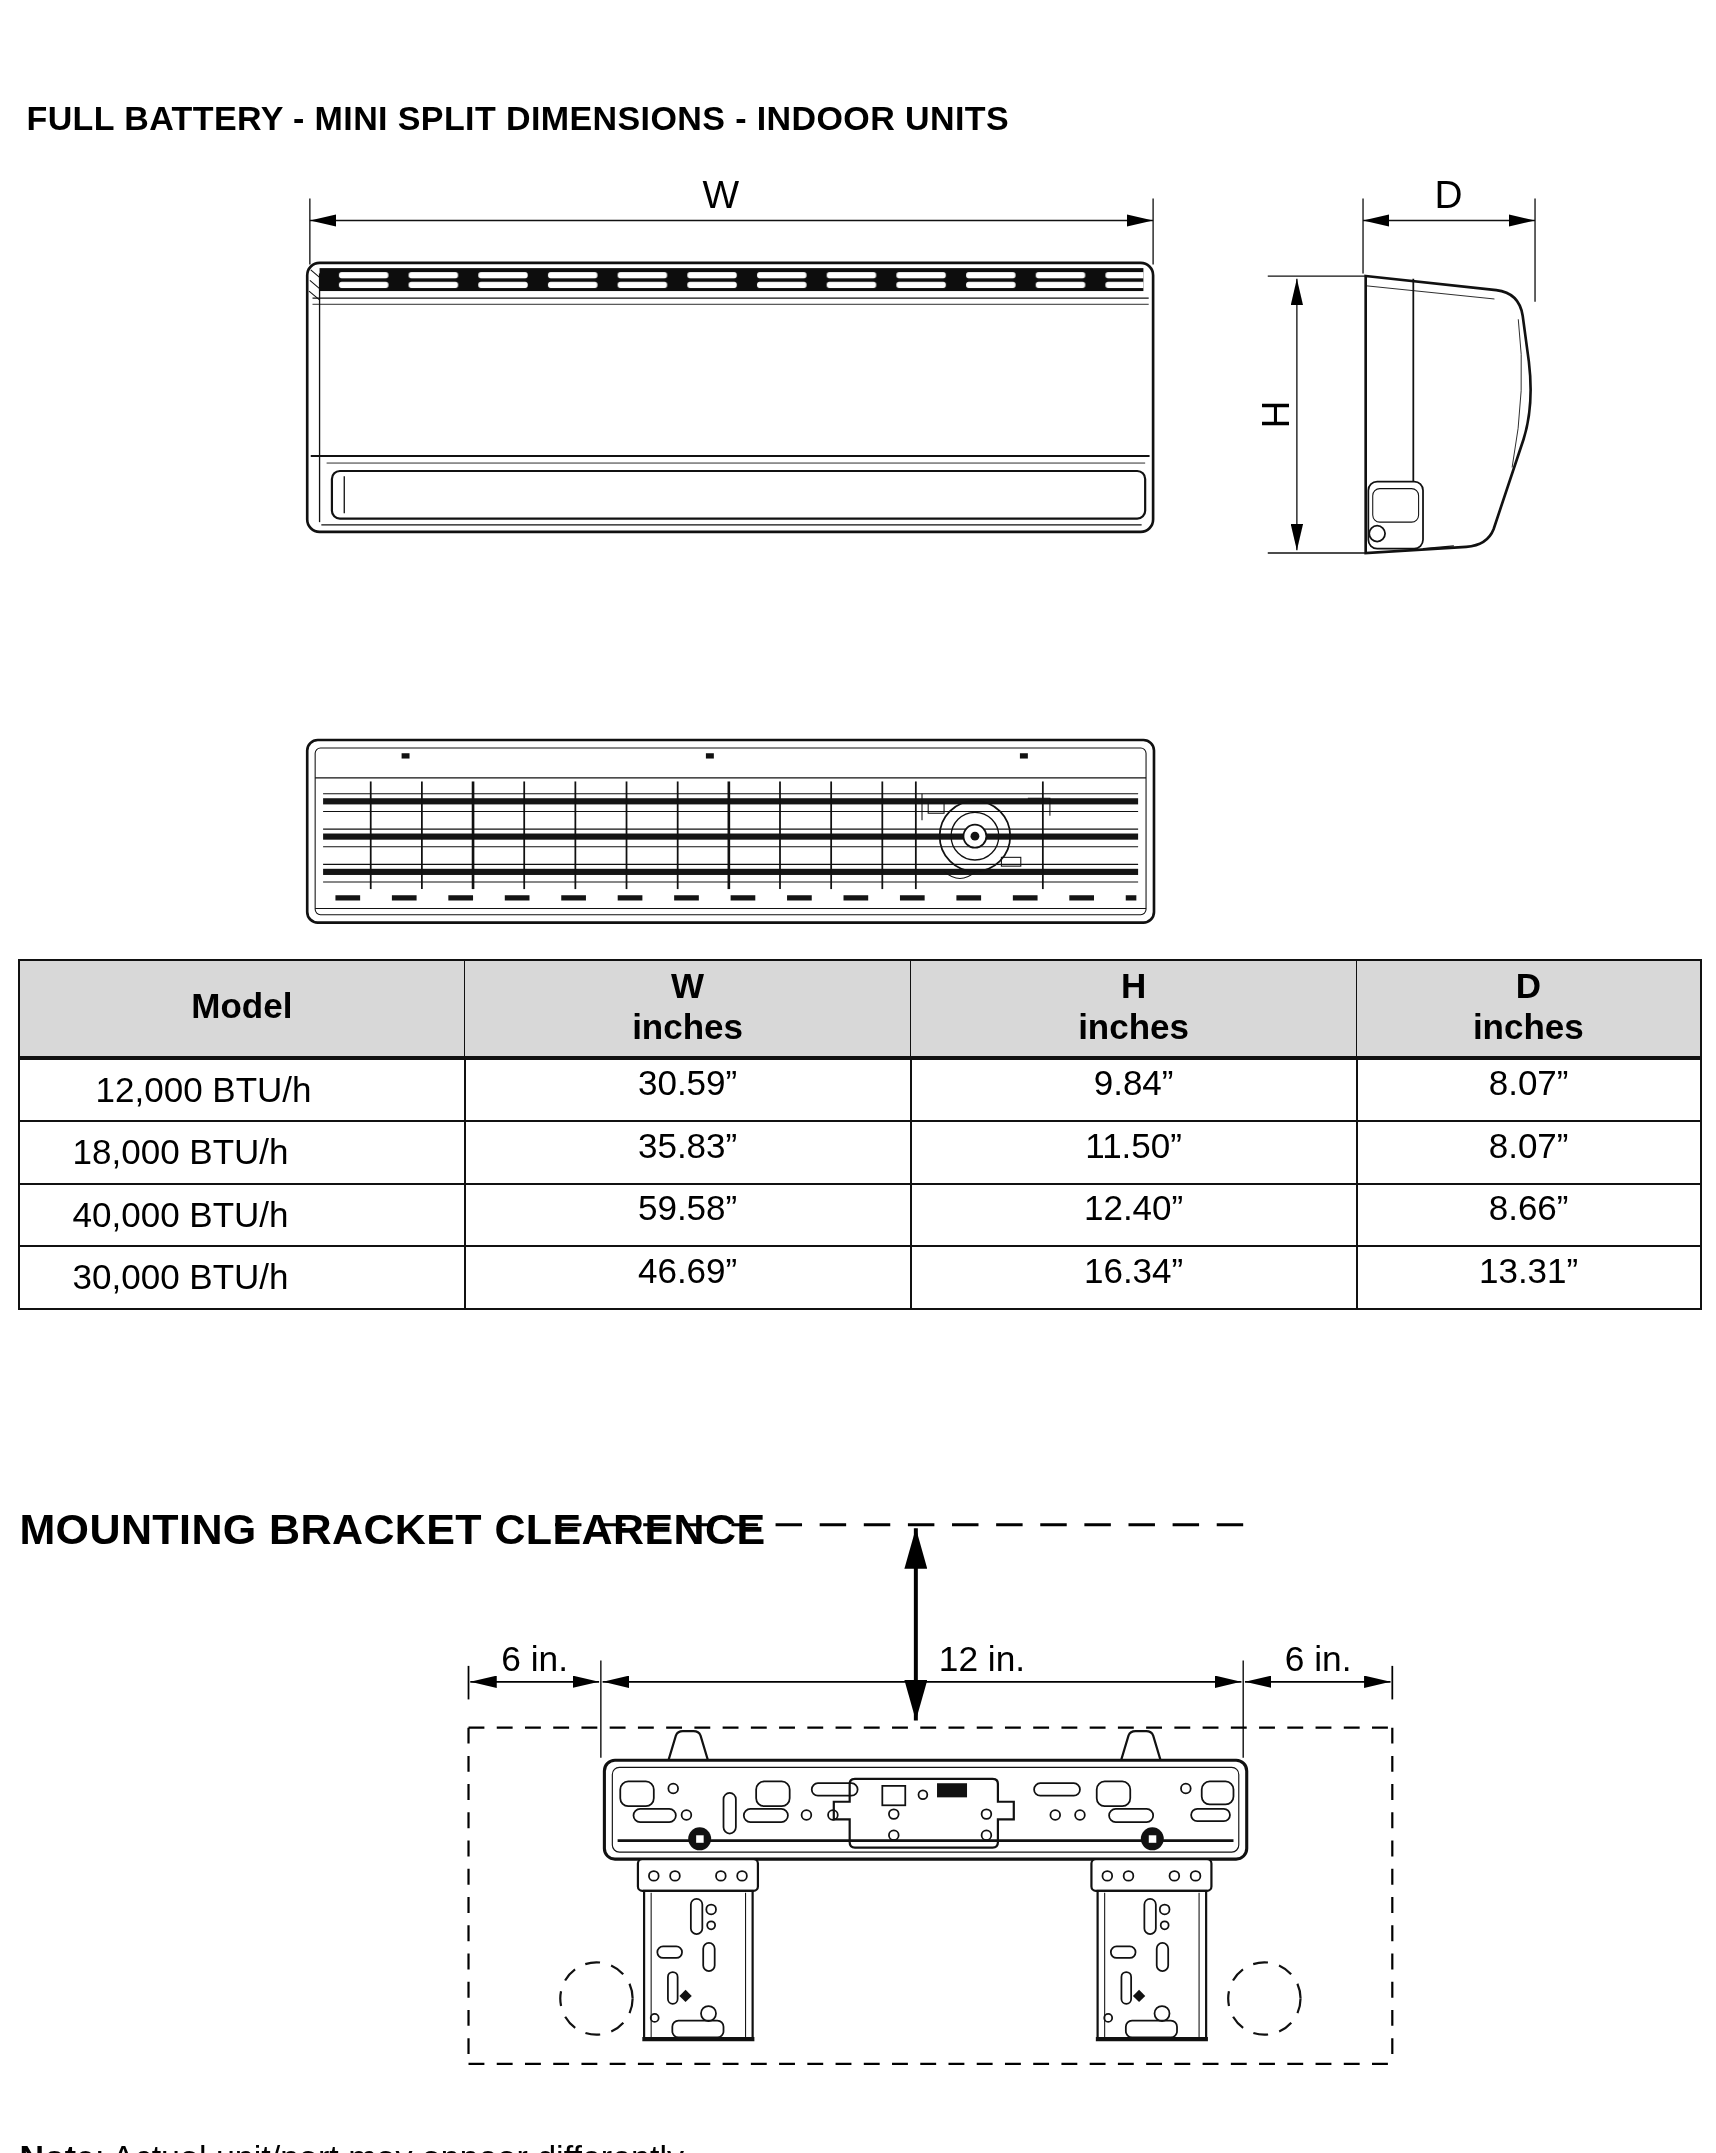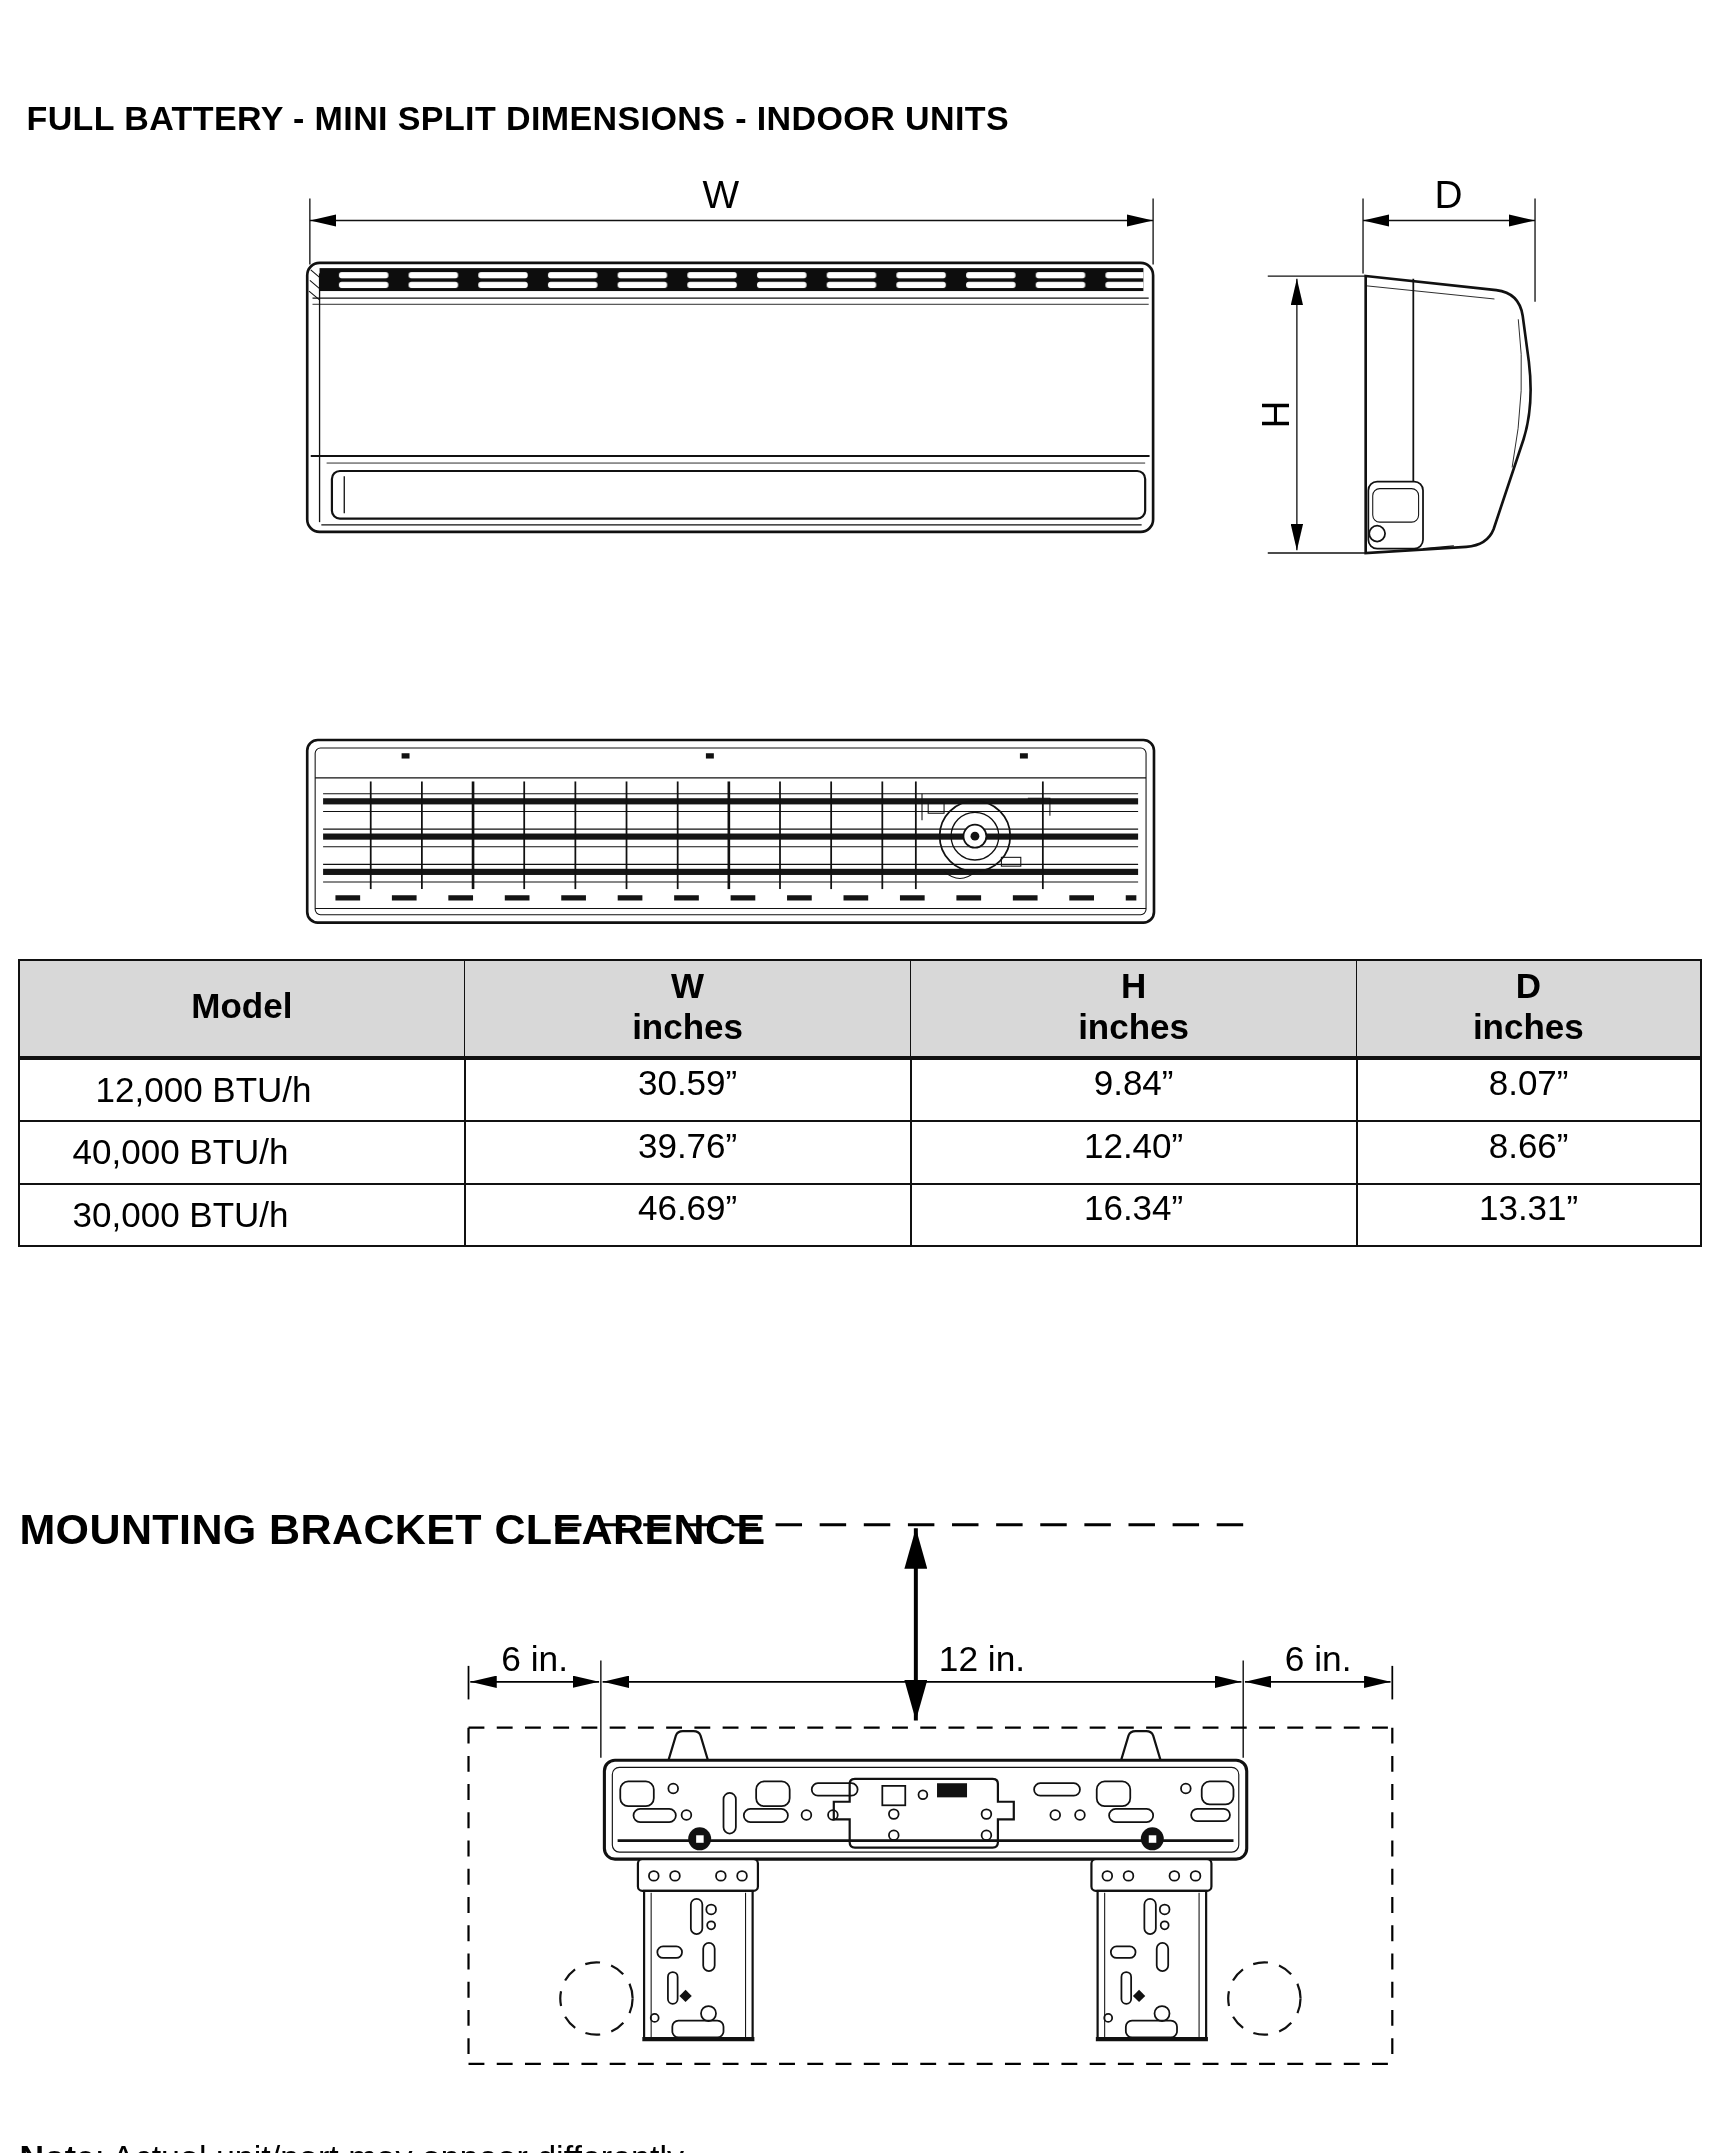--- a/index.html
+++ b/index.html
@@ -166,22 +166,28 @@
     </tr>
   </thead>
   <tbody>
       <tr>
         <td class="cell-model">12,000 BTU/h</td>
         <td class="cell-val">30.59”</td>
         <td class="cell-val">9.84”</td>
         <td class="cell-val">8.07”</td>
       </tr>
       <tr>
+        <td class="cell-model">18,000 BTU/h</td>
+        <td class="cell-val">35.83”</td>
+        <td class="cell-val">11.50”</td>
+        <td class="cell-val">8.07”</td>
+      </tr>
+      <tr>
         <td class="cell-model">40,000 BTU/h</td>
-        <td class="cell-val">39.76”</td>
+        <td class="cell-val">59.58”</td>
         <td class="cell-val">12.40”</td>
         <td class="cell-val">8.66”</td>
       </tr>
       <tr>
         <td class="cell-model">30,000 BTU/h</td>
         <td class="cell-val">46.69”</td>
         <td class="cell-val">16.34”</td>
         <td class="cell-val">13.31”</td>
       </tr>
     </tbody>

